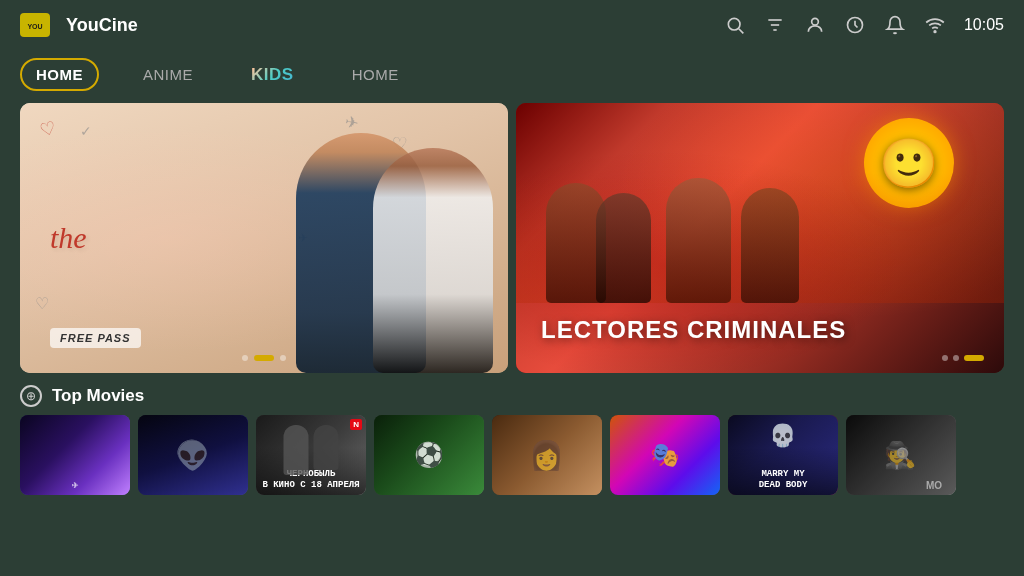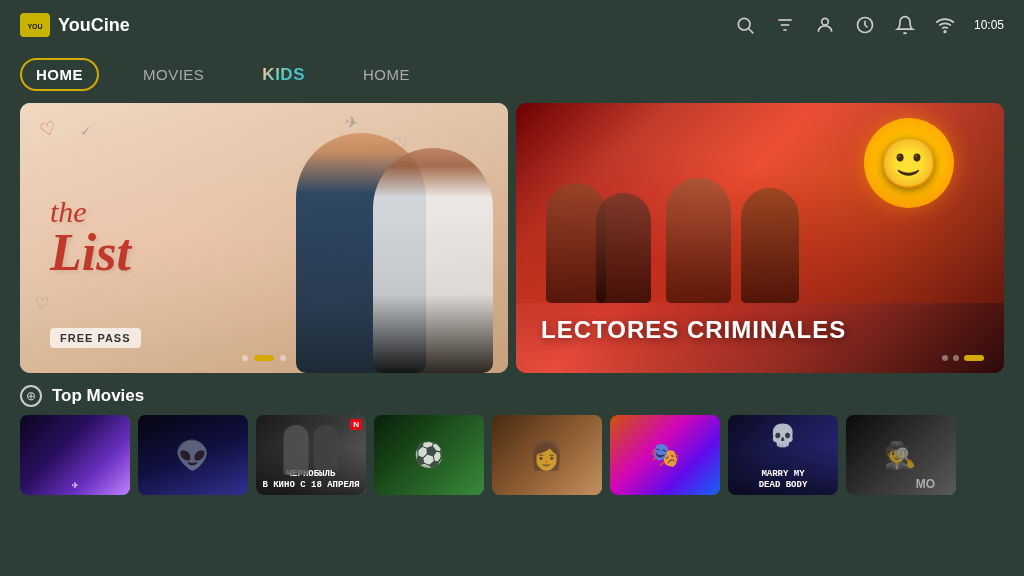--- a/index.html
+++ b/index.html
@@ -17,21 +17,21 @@
       display: flex;
       align-items: center;
       justify-content: space-between;
       padding: 10px 20px;
       background: #2c3e35;
       height: 50px;
     }
     .header-left {
       display: flex;
       align-items: center;
-      gap: 8px;
+      gap: 16px;
     }
     .logo-icon {
       width: 30px;
       height: 24px;
       background: #c8b400;
       border-radius: 4px;
       display: flex;
       align-items: center;
       justify-content: center;
       font-size: 9px;
@@ -58,21 +58,21 @@
       cursor: pointer;
     }
     .header-icon svg {
       width: 20px;
       height: 20px;
       fill: none;
       stroke: #ccc;
       stroke-width: 2;
     }
     .time {
-      font-size: 12px;
+      font-size: 16px;
       font-weight: 500;
       color: white;
     }
 
     
     .nav {
       display: flex;
       align-items: center;
       padding: 8px 4px 12px 20px;
       gap: 30px;
@@ -157,20 +157,21 @@
       position: absolute;
       bottom: 25px;
       left: 30px;
       background: rgba(255,255,255,0.7);
       color: #333;
       font-size: 11px;
       font-weight: 700;
       padding: 4px 10px;
       border-radius: 4px;
       letter-spacing: 1px;
+      font-style: italic;
     }
 
     
     .doodle {
       position: absolute;
       color: #c0392b;
       opacity: 0.6;
       font-size: 14px;
     }
 
@@ -372,40 +373,39 @@
           <path d="M8.53 16.11a6 6 0 0 1 6.95 0"></path>
           <circle cx="12" cy="20" r="1" fill="#ccc"></circle>
         </svg>
     </div>
     <span class="time">10:05</span>
   </div>
 </div>
 
 <nav class="nav">
   <div class="nav-item active">HOME</div>
-  <div class="nav-item">MOVIES</div>
+  <div class="nav-item">ANIME</div>
   <div class="nav-item kids">KIDS</div>
   <div class="nav-item">HOME</div>
 </nav>
 
 <div class="hero">
 
   <div class="hero-card hero-card-left">
     <div class="the-list-bg"></div>
 
     <div class="doodle" style="top:15px; left:20px; font-size:18px; transform:rotate(-15deg);">♡</div>
     <div class="doodle" style="top:20px; left:60px; font-size:14px; color:#888;">✓</div>
     <div class="doodle" style="top:10px; right:150px; font-size:16px; color:#888; transform:rotate(10deg);">✈</div>
     <div class="doodle" style="top:30px; right:100px; font-size:18px; color:#888;">♡</div>
     <div class="doodle" style="bottom:60px; left:15px; font-size:16px; color:#888;">♡</div>
     <div class="doodle" style="top:50%; right:200px; font-size:12px; color:#888; transform:translateY(-50%);">✈</div>
 
     <div class="the-list-title">
       <span class="the">the</span>
-      <span>List</span>
     </div>
 
     <div class="hero-people">
       <div style="position:absolute; bottom:0; right:28%; width:130px; height:240px; 
                   background: linear-gradient(to bottom, #d4956a 0%, #c0855a 8%, #1a3a5c 25%, #152d47 75%, #0a1c2d 100%);
                   border-radius: 65px 65px 10px 10px; opacity:0.9;">
       </div>
       <div style="position:absolute; bottom:0; right:5%; width:120px; height:225px;
                   background: linear-gradient(to bottom, #b8795a 0%, #9a6040 8%, #f0f0f0 22%, #e0e0e0 65%, #111 100%);
                   border-radius: 60px 60px 10px 10px; opacity:0.85;">
@@ -525,16 +525,16 @@
         <div class="thumb-label">MARRY MY<br>DEAD BODY</div>
       </div>
       <div style="position:absolute;top:8px;left:50%;transform:translateX(-50%);font-size:22px;">💀</div>
     </div>
   </div>
 
   <div class="movie-thumb">
     <div class="movie-thumb-bg thumb-8">
       <div style="position:absolute;inset:0;background:linear-gradient(135deg,#0a0a0a 0%,#2a2a2a 40%,#5a5a5a 100%);"></div>
       <div style="position:absolute;inset:0;display:flex;align-items:center;justify-content:center;font-size:26px;opacity:0.7;">🕵️</div>
-      <div style="position:absolute;bottom:4px;right:21px;font-size:12px;color:#aaa;font-weight:bold;">MO</div>
+      <div style="position:absolute;bottom:4px;right:14px;font-size:10px;color:#aaa;font-weight:bold;">MO</div>
     </div>
   </div>
 </div>
 
 </body></html>

